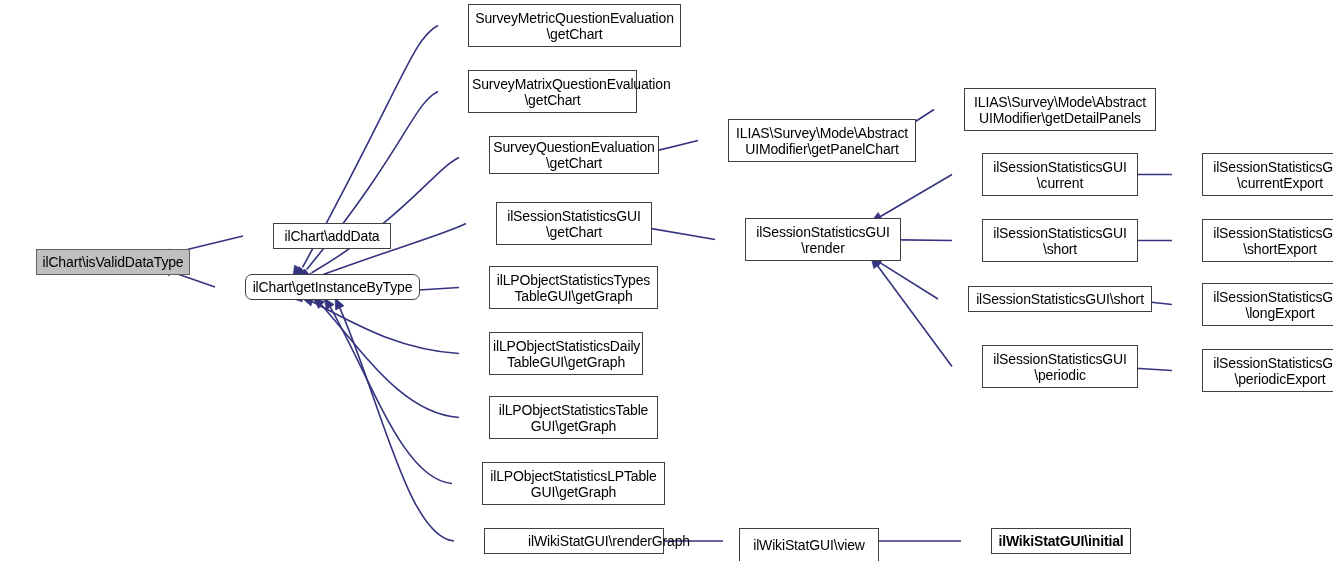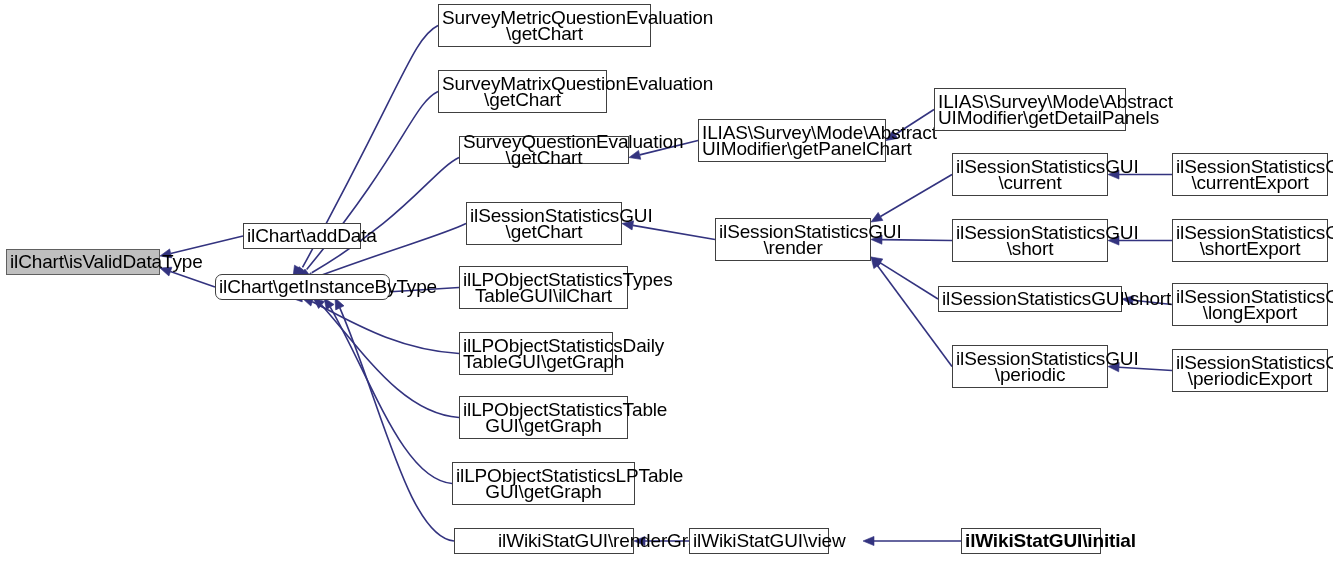--- a/index.html
+++ b/index.html
@@ -34,25 +34,26 @@
   .node {
     position: absolute;
     box-sizing: border-box;
     display: flex;
     align-items: center;
     justify-content: center;
     text-align: center;
     background: #ffffff;
     border: 1px solid #404040;
     color: #000000;
-    font-size: 19px;
+    font-size: 14px;
     line-height: 16px;
     letter-spacing: -0.15px;
     white-space: pre-line;
     cursor: default;
+    margin-left: 30px;
   }
   .node.highlight {
     background: #bfbfbf;
     border: 1px solid #606060;
   }
   .node-label {
     display: block;
     width: 100%;
     padding: 0 3px;
     box-sizing: border-box;
@@ -162,38 +163,38 @@
       </g>
     </svg>
   <div id="node-layer">
       <div class="node" style="left: 243px; top: 223px; width: 118px; height: 26px;"><span class="node-label">ilChart\addData</span></div>
       <div class="node highlight" style="left: 6px; top: 249px; width: 154px; height: 26px;"><span class="node-label">ilChart\isValidDataType</span></div>
       <div class="node" style="left: 215px; top: 274px; width: 175px; height: 26px; border-radius: 7px;"><span class="node-label">ilChart\getInstanceByType</span></div>
       <div class="node" style="left: 438px; top: 4px; width: 213px; height: 43px;"><span class="node-label">SurveyMetricQuestionEvaluation
 \getChart</span></div>
       <div class="node" style="left: 438px; top: 70px; width: 169px; height: 43px;"><span class="node-label">SurveyMatrixQuestionEvaluation
 \getChart</span></div>
-      <div class="node" style="left: 459px; top: 136px; width: 170px; height: 28px;"><span class="node-label">SurveyQuestionEvaluation
+      <div class="node" style="left: 459px; top: 136px; width: 170px; height: 38px;"><span class="node-label">SurveyQuestionEvaluation
 \getChart</span></div>
       <div class="node" style="left: 466px; top: 202px; width: 156px; height: 43px;"><span class="node-label">ilSessionStatisticsGUI
 \getChart</span></div>
       <div class="node" style="left: 459px; top: 266px; width: 169px; height: 43px;"><span class="node-label">ilLPObjectStatisticsTypes
-TableGUI\ilChart</span></div>
+TableGUI\getGraph</span></div>
       <div class="node" style="left: 459px; top: 332px; width: 154px; height: 43px;"><span class="node-label">ilLPObjectStatisticsDaily
 TableGUI\getGraph</span></div>
       <div class="node" style="left: 459px; top: 396px; width: 169px; height: 43px;"><span class="node-label">ilLPObjectStatisticsTable
 GUI\getGraph</span></div>
       <div class="node" style="left: 452px; top: 462px; width: 183px; height: 43px;"><span class="node-label">ilLPObjectStatisticsLPTable
 GUI\getGraph</span></div>
       <div class="node" style="left: 454px; top: 528px; width: 180px; height: 26px; padding-left: 40px;"><span class="node-label">ilWikiStatGUI\renderGraph</span></div>
       <div class="node" style="left: 698px; top: 119px; width: 188px; height: 43px;"><span class="node-label">ILIAS\Survey\Mode\Abstract
 UIModifier\getPanelChart</span></div>
       <div class="node" style="left: 715px; top: 218px; width: 156px; height: 43px;"><span class="node-label">ilSessionStatisticsGUI
 \render</span></div>
-      <div class="node" style="left: 689px; top: 528px; width: 140px; height: 26px;"><span class="node-label">ilWikiStatGUI\view</span></div>
+      <div class="node" style="left: 709px; top: 528px; width: 140px; height: 34px;"><span class="node-label">ilWikiStatGUI\view</span></div>
       <div class="node" style="left: 934px; top: 88px; width: 192px; height: 43px;"><span class="node-label">ILIAS\Survey\Mode\Abstract
 UIModifier\getDetailPanels</span></div>
       <div class="node" style="left: 952px; top: 153px; width: 156px; height: 43px;"><span class="node-label">ilSessionStatisticsGUI
 \current</span></div>
       <div class="node" style="left: 952px; top: 219px; width: 156px; height: 43px;"><span class="node-label">ilSessionStatisticsGUI
 \short</span></div>
       <div class="node" style="left: 938px; top: 286px; width: 184px; height: 26px;"><span class="node-label">ilSessionStatisticsGUI\short</span></div>
       <div class="node" style="left: 952px; top: 345px; width: 156px; height: 43px;"><span class="node-label">ilSessionStatisticsGUI
 \periodic</span></div>
       <div class="node" style="left: 961px; top: 528px; width: 140px; height: 26px; font-weight: bold;"><span class="node-label">ilWikiStatGUI\initial</span></div>

